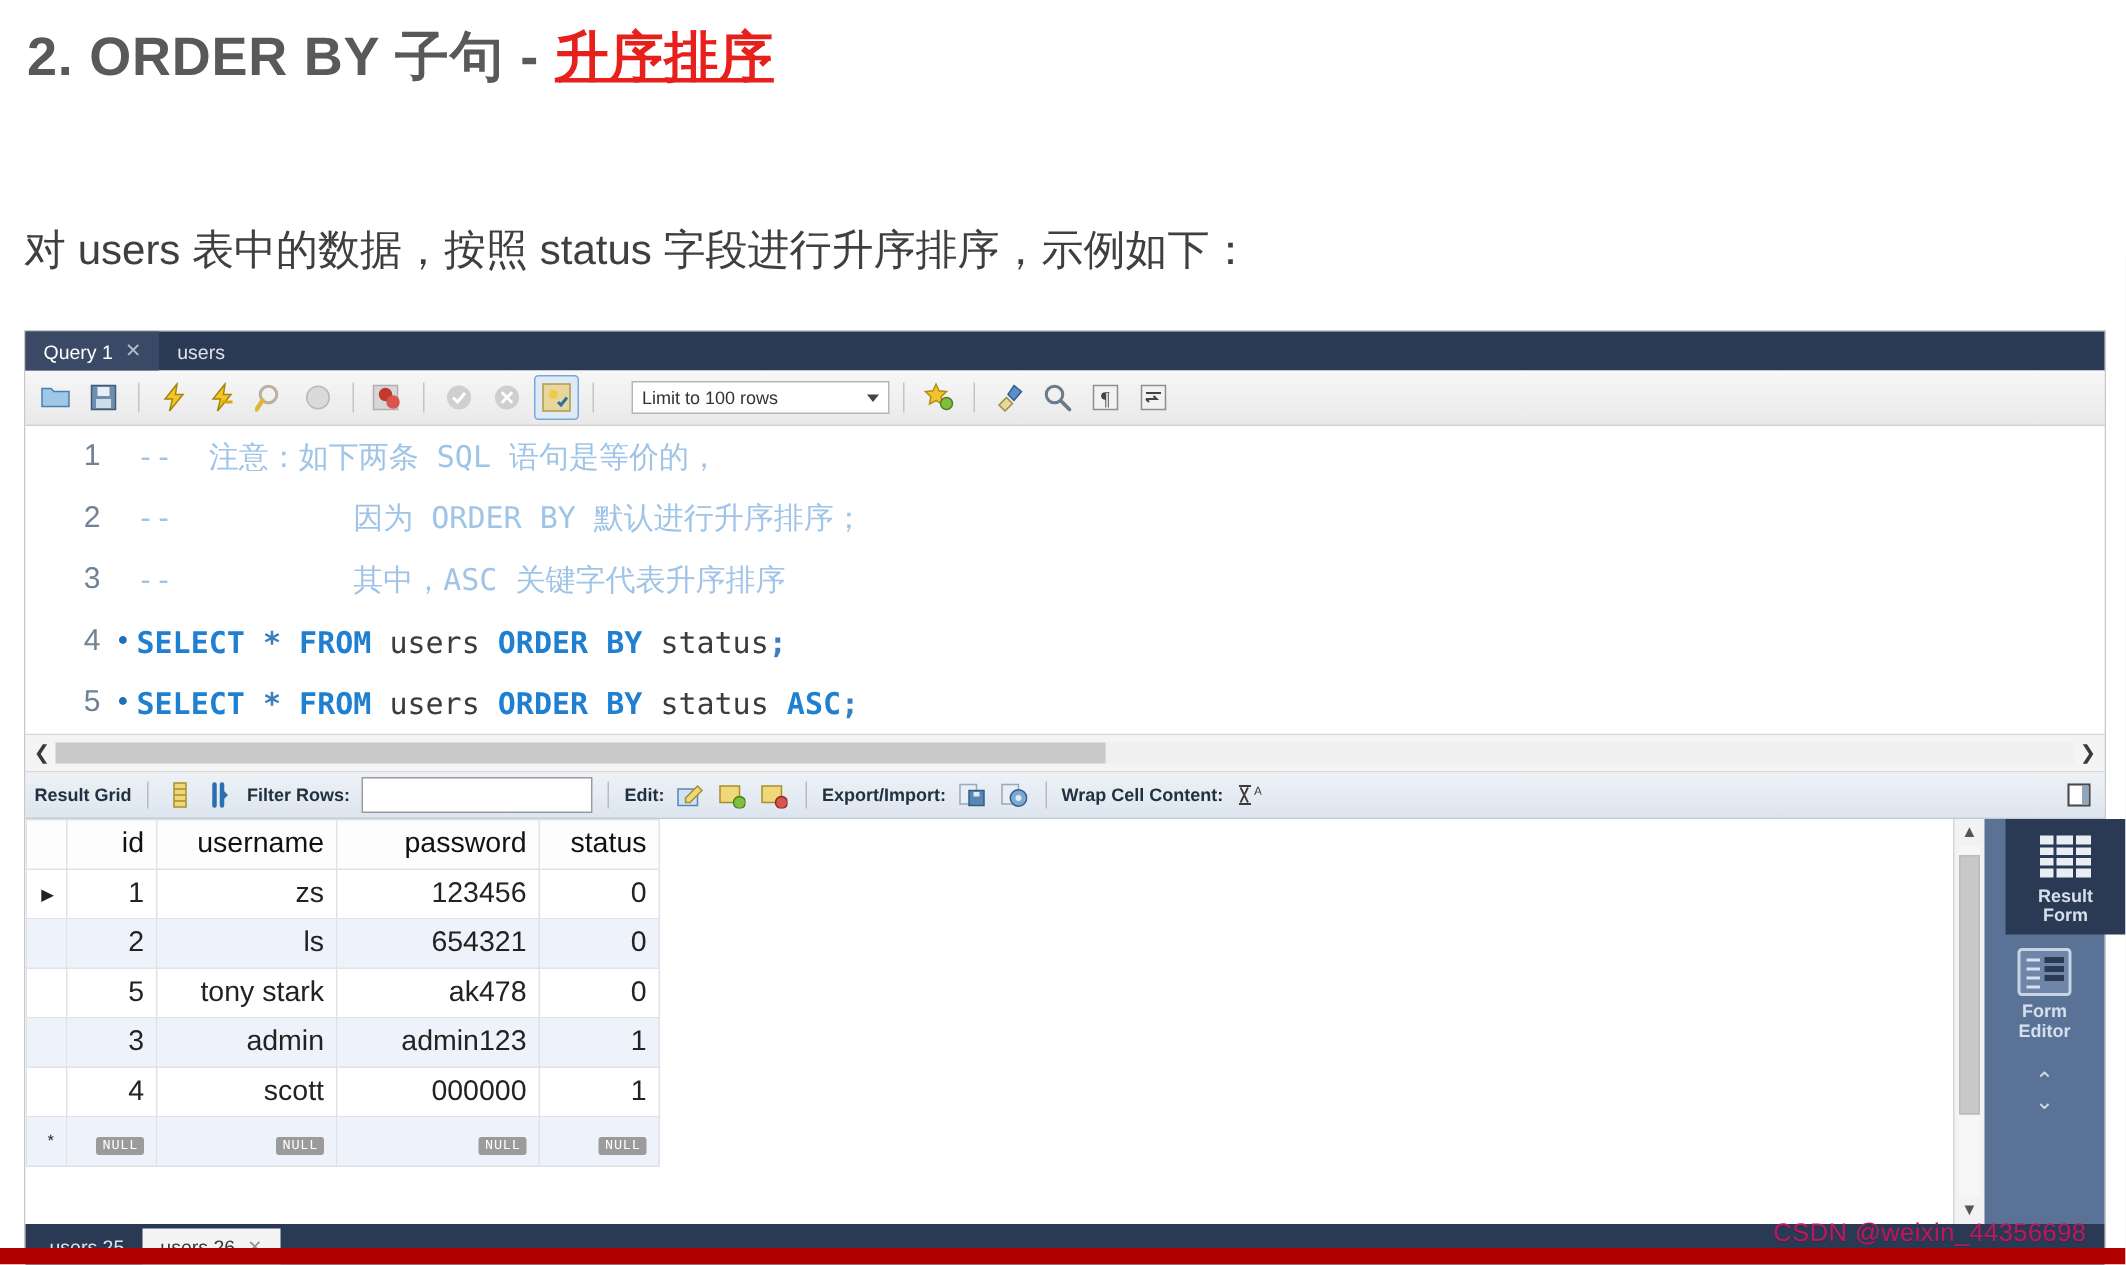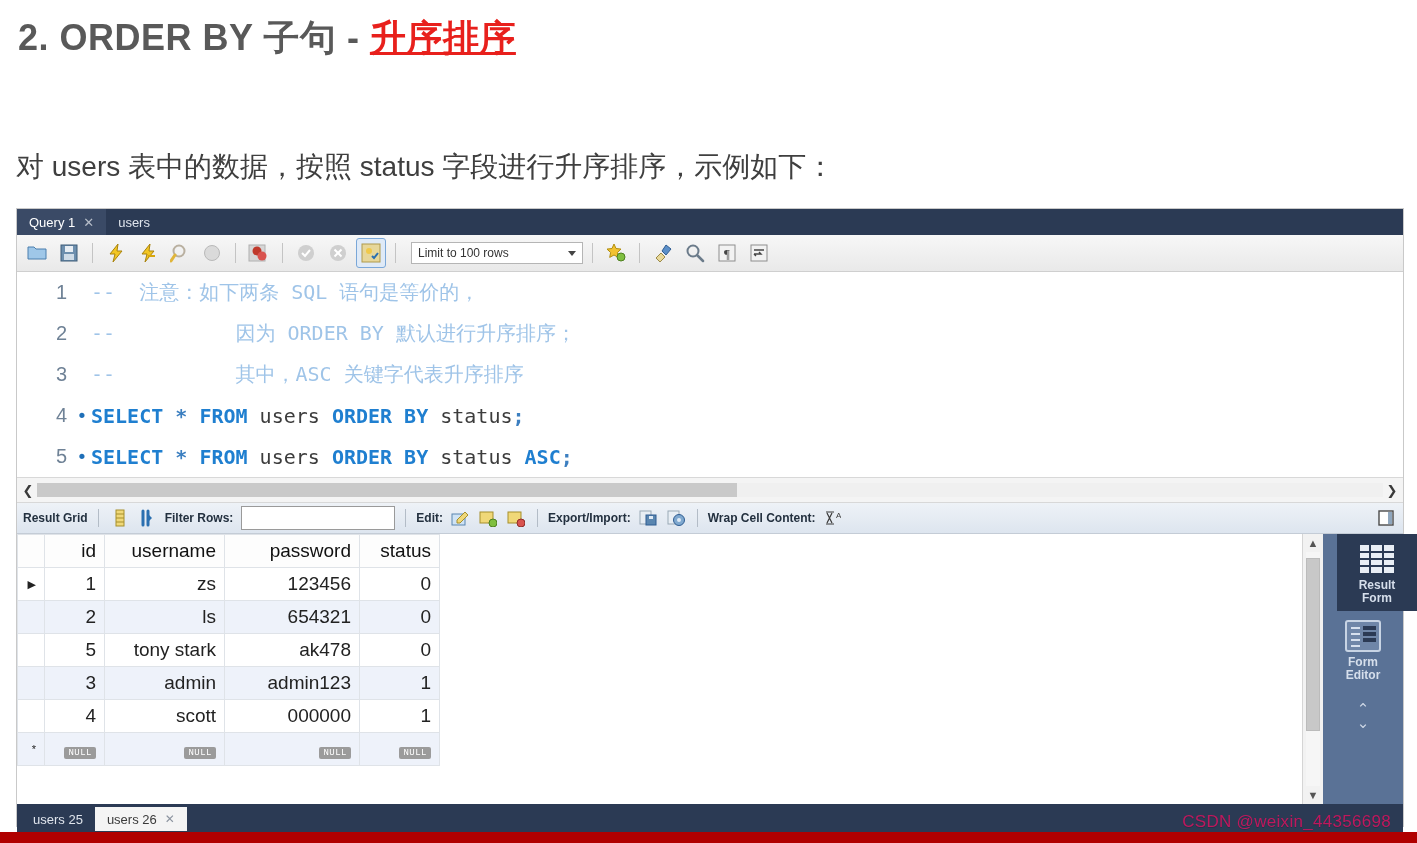--- a/index.html
+++ b/index.html
@@ -16,21 +16,21 @@
     letter-spacing:.5px;white-space:nowrap;
   }
   .slide-title .accent{color:#e8201c;text-decoration:underline;}
   .slide-sub{
     position:absolute;left:16px;top:148px;
     font-size:28px;color:#3f3f3f;white-space:nowrap;
   }
 
   
   .wb{
-    position:absolute;left:16px;top:208px;
+    position:absolute;left:16px;top:220px;
     width:1388px;height:619px;
     background:#f1f1f1;
     border:1px solid #c9c9c9;
     box-sizing:border-box;
     font-size:12px;
   }
 
   
   .wb-tabs{height:26px;background:#2b3a54;display:flex;align-items:flex-end;}
   .wb-tab{
@@ -48,21 +48,21 @@
   }
   .tb-btn{
     width:28px;height:28px;display:flex;align-items:center;justify-content:center;
     border-radius:3px;cursor:pointer;
   }
   .tb-btn.boxed{border:1px solid #7aa7d8;background:#dfeaf7;}
   .tb-sep{width:1px;height:20px;background:#c4c4c4;margin:0 5px;}
   .limit-box{
     display:flex;align-items:center;justify-content:space-between;
     width:172px;height:22px;background:#fff;border:1px solid #b5b5b5;
-    padding:0 6px;margin-left:6px;font-size:12px;color:#333;box-sizing:border-box;
+    padding:0 6px;margin-left:16px;font-size:12px;color:#333;box-sizing:border-box;
   }
   .caret{width:0;height:0;border-left:4px solid transparent;border-right:4px solid transparent;border-top:5px solid #444;}
 
   
   .editor{
     position:relative;background:#ffffff;height:205px;overflow:hidden;
     font-family:"DejaVu Sans Mono","Liberation Mono",monospace;
   }
   .code-line{
     display:flex;align-items:center;height:41px;padding-left:4px;

